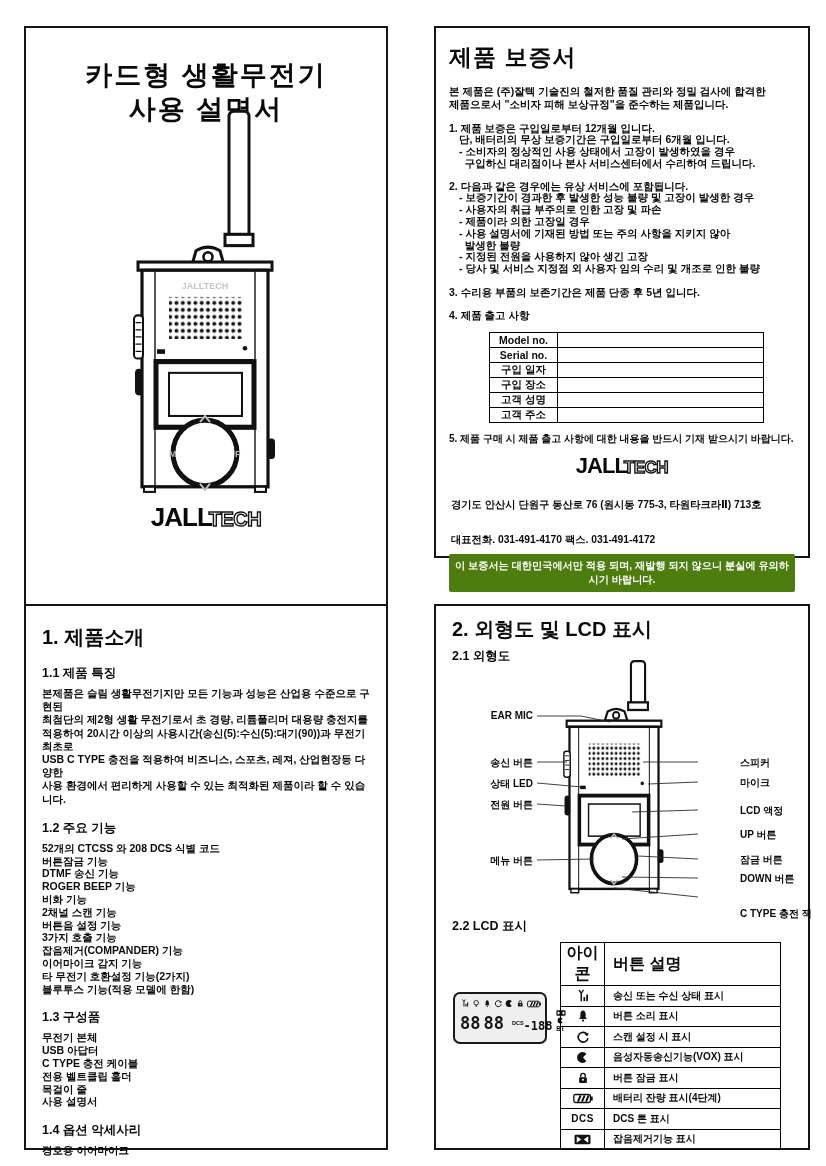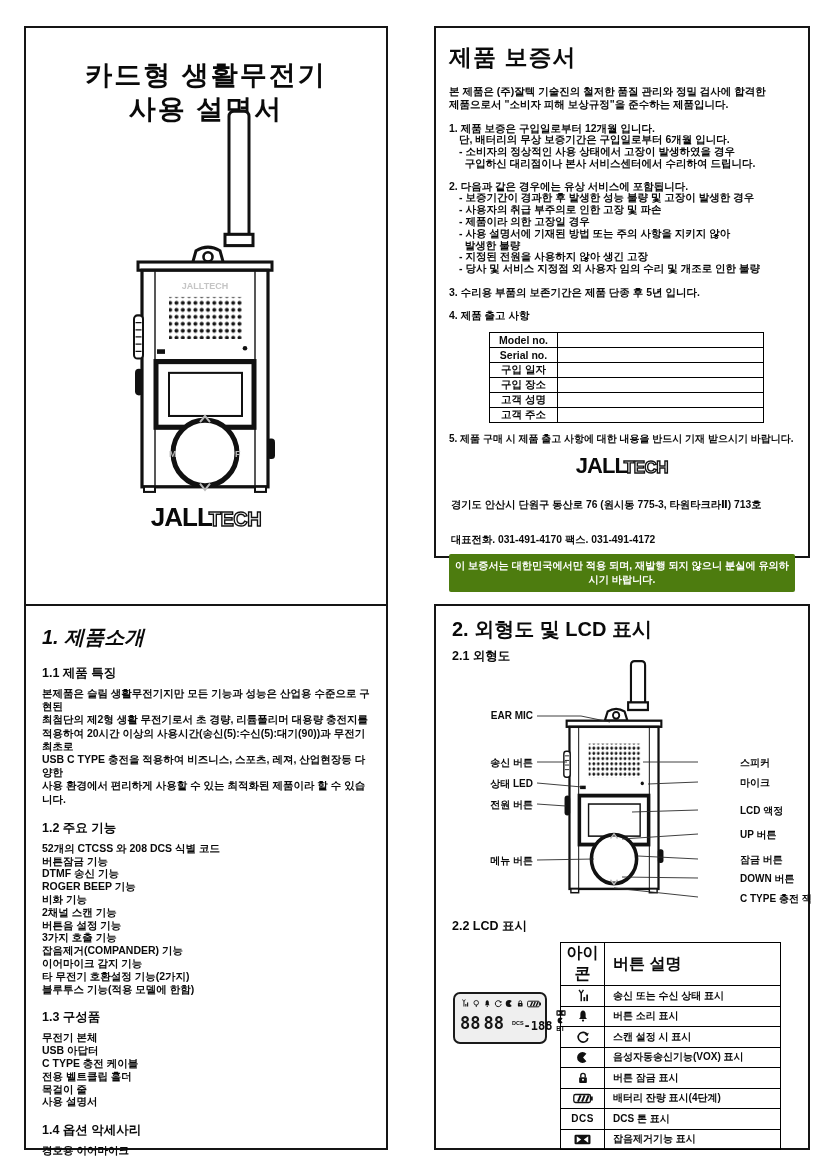--- a/index.html
+++ b/index.html
@@ -39,21 +39,21 @@
   .wtable .wlabel{width:68px;text-align:center;font-size:10.5px;font-weight:700;}
   .wtable .wvalue{width:206px;}
   .w-note{font-size:10px;font-weight:700;line-height:12px;margin:8px 0 10px 0;}
   .w-logo{text-align:center;margin:8px 0 4px 0;}
   .w-address{font-size:10.3px;font-weight:700;line-height:15px;margin-left:2px;margin-top:20px;}
   .w-banner{margin:7px 0 0 0;background:#4d7c0f;color:#fff;font-size:10.2px;font-weight:700;
     text-align:center;padding:5px 2px;border-radius:2px;}
 
   
   .panel-bl .inner{padding:12px 16px 0 16px;}
-  .p-title{font-size:20px;font-weight:800;margin:6px 0 14px 0;font-style:italic;}
+  .p-title{font-size:20px;font-weight:800;margin:6px 0 14px 0;}
   .p-sub{font-size:12.5px;font-weight:800;margin:14px 0 5px 0;}
   .p-body{font-size:10.5px;font-weight:700;line-height:13.2px;white-space:pre-line;}
   .feat-line{font-size:10.5px;font-weight:700;line-height:12.8px;}
 
   
   .panel-br .x-title{position:absolute;left:16px;top:10px;font-size:20px;font-weight:800;}
   .panel-br .x-sub1{position:absolute;left:16px;top:42px;font-size:12.5px;font-weight:800;}
   .panel-br .x-sub2{position:absolute;left:16px;top:312px;font-size:12.5px;font-weight:800;}
   .callouts{position:absolute;left:0;top:0;width:376px;height:546px;pointer-events:none;}
   .lbl{position:absolute;font-size:10px;font-weight:700;white-space:nowrap;}
@@ -342,21 +342,21 @@
     <div class="lbl lbl-l" style="top:171px">상태 LED</div>
     <div class="lbl lbl-l" style="top:192px">전원 버튼</div>
     <div class="lbl lbl-l" style="top:248px">메뉴 버튼</div>
 
     <div class="lbl lbl-r" style="top:150px">스피커</div>
     <div class="lbl lbl-r" style="top:170px">마이크</div>
     <div class="lbl lbl-r" style="top:198px">LCD 액정</div>
     <div class="lbl lbl-r" style="top:222px">UP 버튼</div>
     <div class="lbl lbl-r" style="top:247px">잠금 버튼</div>
     <div class="lbl lbl-r" style="top:266px">DOWN 버튼</div>
-    <div class="lbl lbl-r" style="top:286px">C TYPE 충전 잭</div>
+    <div class="lbl lbl-r" style="top:301px">C TYPE 충전 잭</div>
 
     <div class="x-sub2">2.2 LCD 표시</div>
 
     <div class="lcd">
       <div class="lcd-icons">
         <svg width="10" height="10">
             <use href="#sym-signal"></use>
           </svg>
         <svg width="9" height="9">
             <use href="#sym-headset"></use>

